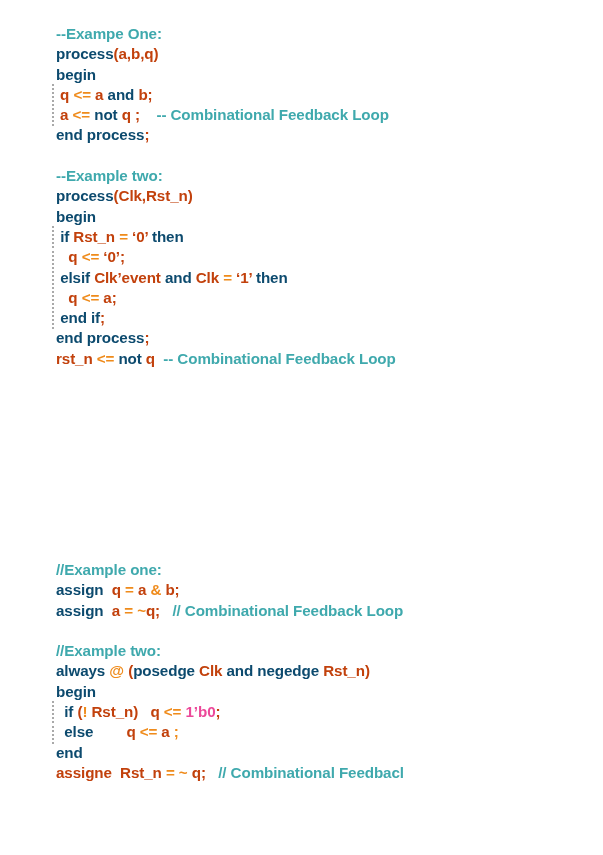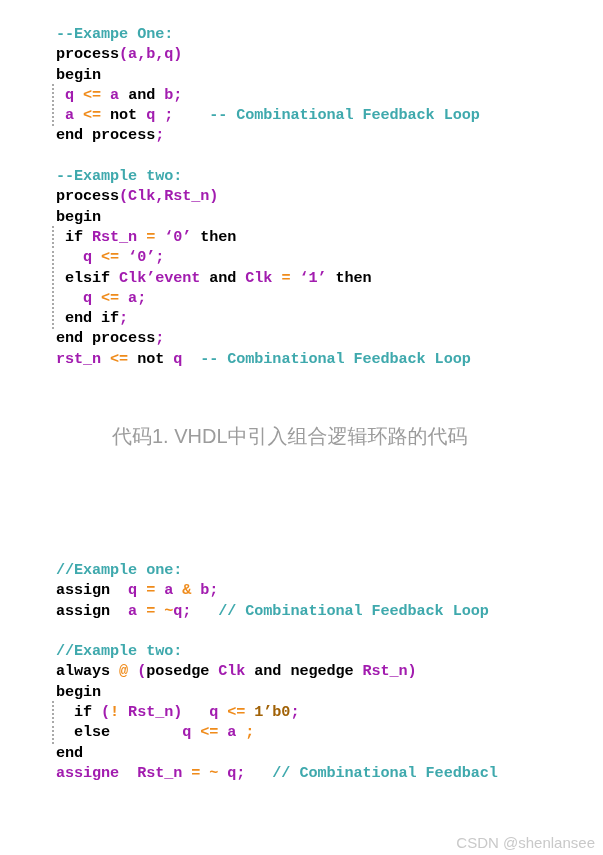--- a/index.html
+++ b/index.html
@@ -19,21 +19,21 @@
   .page {
     position: relative;
     width: 603px;
     height: 855px;
     background: #ffffff;
   }
 
   
   .code-block {
     position: absolute;
-    font-family: Liberation Mono, monospace;
+    font-family: Liberation Sans, sans-serif;
     font-size: 15.2px;
     line-height: 20.3px;
     white-space: pre;
     font-weight: 600;
     letter-spacing: -0.1px;
   }
   #vhdl-block { left: 56px; top: 24px; }
   #verilog-block { left: 56px; top: 560px; }
 
   .code-line {
@@ -48,25 +48,25 @@
     content: "";
     position: absolute;
     left: -4px;
     top: -1px;
     bottom: -1px;
     width: 0;
     border-left: 2px dotted #a9a9a9;
   }
 
   
-  .tok-kw   { color: #000000; }
+  .tok-kw   { color: #0c4a6e; }
   .tok-cmt  { color: #3fa9ad; }
   .tok-op   { color: #ef8b1b; }
-  .tok-num  { color: #a16207; text-align: right; }
-  .tok-txt  { color: #a21caf; }
+  .tok-num  { color: #ec4899; text-align: right; }
+  .tok-txt  { color: #c2410c; }
 
   
   .caption {
     position: absolute;
     color: #9c9c9c;
     font-family: "Liberation Sans", sans-serif;
     font-size: 20px;
     line-height: 26px;
     white-space: pre;
   }
@@ -84,20 +84,18 @@
     white-space: pre;
   }
 </style>
 </head>
 <body>
 
 <div class="page">
 
   <div class="code-block" id="vhdl-block"><div class="code-line"><span class="tok-cmt">--Exampe One:</span></div><div class="code-line"><span class="tok-kw">process</span><span class="tok-txt">(a,b,q)</span></div><div class="code-line"><span class="tok-kw">begin</span></div><div class="code-line guide"><span class="tok-txt"> q </span><span class="tok-op">&lt;=</span><span class="tok-txt"> a </span><span class="tok-kw">and</span><span class="tok-txt"> b;</span></div><div class="code-line guide"><span class="tok-txt"> a </span><span class="tok-op">&lt;=</span><span class="tok-txt"> </span><span class="tok-kw">not</span><span class="tok-txt"> q ;    </span><span class="tok-cmt">-- Combinational Feedback Loop</span></div><div class="code-line"><span class="tok-kw">end process</span><span class="tok-txt">;</span></div><div class="code-line blank">&nbsp;</div><div class="code-line"><span class="tok-cmt">--Example two:</span></div><div class="code-line"><span class="tok-kw">process</span><span class="tok-txt">(Clk,Rst_n)</span></div><div class="code-line"><span class="tok-kw">begin</span></div><div class="code-line guide"><span class="tok-txt"> </span><span class="tok-kw">if</span><span class="tok-txt"> Rst_n </span><span class="tok-op">=</span><span class="tok-txt"> ‘0’ </span><span class="tok-kw">then</span></div><div class="code-line guide"><span class="tok-txt">   q </span><span class="tok-op">&lt;=</span><span class="tok-txt"> ‘0’;</span></div><div class="code-line guide"><span class="tok-txt"> </span><span class="tok-kw">elsif</span><span class="tok-txt"> Clk’event </span><span class="tok-kw">and</span><span class="tok-txt"> Clk </span><span class="tok-op">=</span><span class="tok-txt"> ‘1’ </span><span class="tok-kw">then</span></div><div class="code-line guide"><span class="tok-txt">   q </span><span class="tok-op">&lt;=</span><span class="tok-txt"> a;</span></div><div class="code-line guide"><span class="tok-txt"> </span><span class="tok-kw">end if</span><span class="tok-txt">;</span></div><div class="code-line"><span class="tok-kw">end process</span><span class="tok-txt">;</span></div><div class="code-line"><span class="tok-txt">rst_n </span><span class="tok-op">&lt;=</span><span class="tok-txt"> </span><span class="tok-kw">not</span><span class="tok-txt"> q  </span><span class="tok-cmt">-- Combinational Feedback Loop</span></div></div>
 
-  <div class="caption" id="caption-vhdl">代码1. VHDL中引入组合逻辑环路的代码</div>
 
   <div class="code-block" id="verilog-block"><div class="code-line"><span class="tok-cmt">//Example one:</span></div><div class="code-line"><span class="tok-kw">assign</span><span class="tok-txt">  q </span><span class="tok-op">=</span><span class="tok-txt"> a </span><span class="tok-op">&amp;</span><span class="tok-txt"> b;</span></div><div class="code-line"><span class="tok-kw">assign</span><span class="tok-txt">  a </span><span class="tok-op">=</span><span class="tok-txt"> </span><span class="tok-op">~</span><span class="tok-txt">q;   </span><span class="tok-cmt">// Combinational Feedback Loop</span></div><div class="code-line blank">&nbsp;</div><div class="code-line"><span class="tok-cmt">//Example two:</span></div><div class="code-line"><span class="tok-kw">always</span><span class="tok-txt"> </span><span class="tok-op">@</span><span class="tok-txt"> (</span><span class="tok-kw">posedge</span><span class="tok-txt"> Clk </span><span class="tok-kw">and</span><span class="tok-txt"> </span><span class="tok-kw">negedge</span><span class="tok-txt"> Rst_n)</span></div><div class="code-line"><span class="tok-kw">begin</span></div><div class="code-line guide"><span class="tok-txt">  </span><span class="tok-kw">if</span><span class="tok-txt"> (</span><span class="tok-op">!</span><span class="tok-txt"> Rst_n)   q </span><span class="tok-op">&lt;=</span><span class="tok-txt"> </span><span class="tok-num">1’b0</span><span class="tok-txt">;</span></div><div class="code-line guide"><span class="tok-txt">  </span><span class="tok-kw">else</span><span class="tok-txt">        q </span><span class="tok-op">&lt;=</span><span class="tok-txt"> a </span><span class="tok-op">;</span></div><div class="code-line"><span class="tok-kw">end</span></div><div class="code-line"><span class="tok-txt">assigne  Rst_n </span><span class="tok-op">=</span><span class="tok-txt"> </span><span class="tok-op">~</span><span class="tok-txt"> q;   </span><span class="tok-cmt">// Combinational Feedbacl</span></div></div>
 
 
-  <div id="watermark">CSDN @shenlansee</div>
 
 </div>
 
 </body></html>

